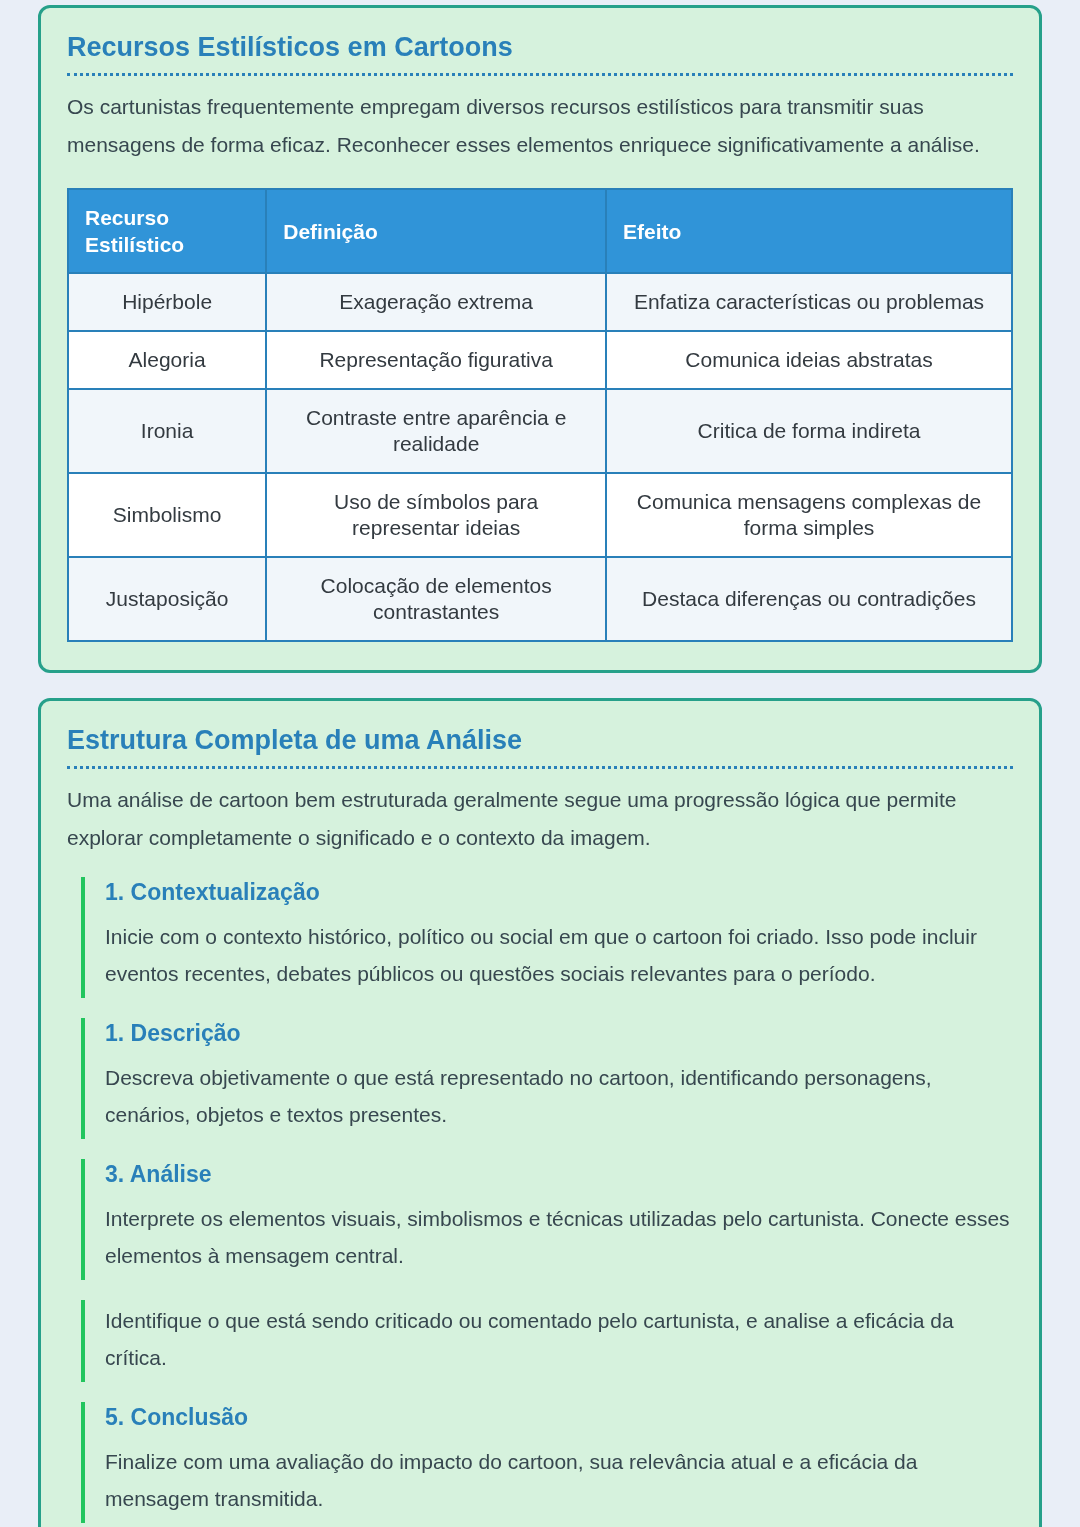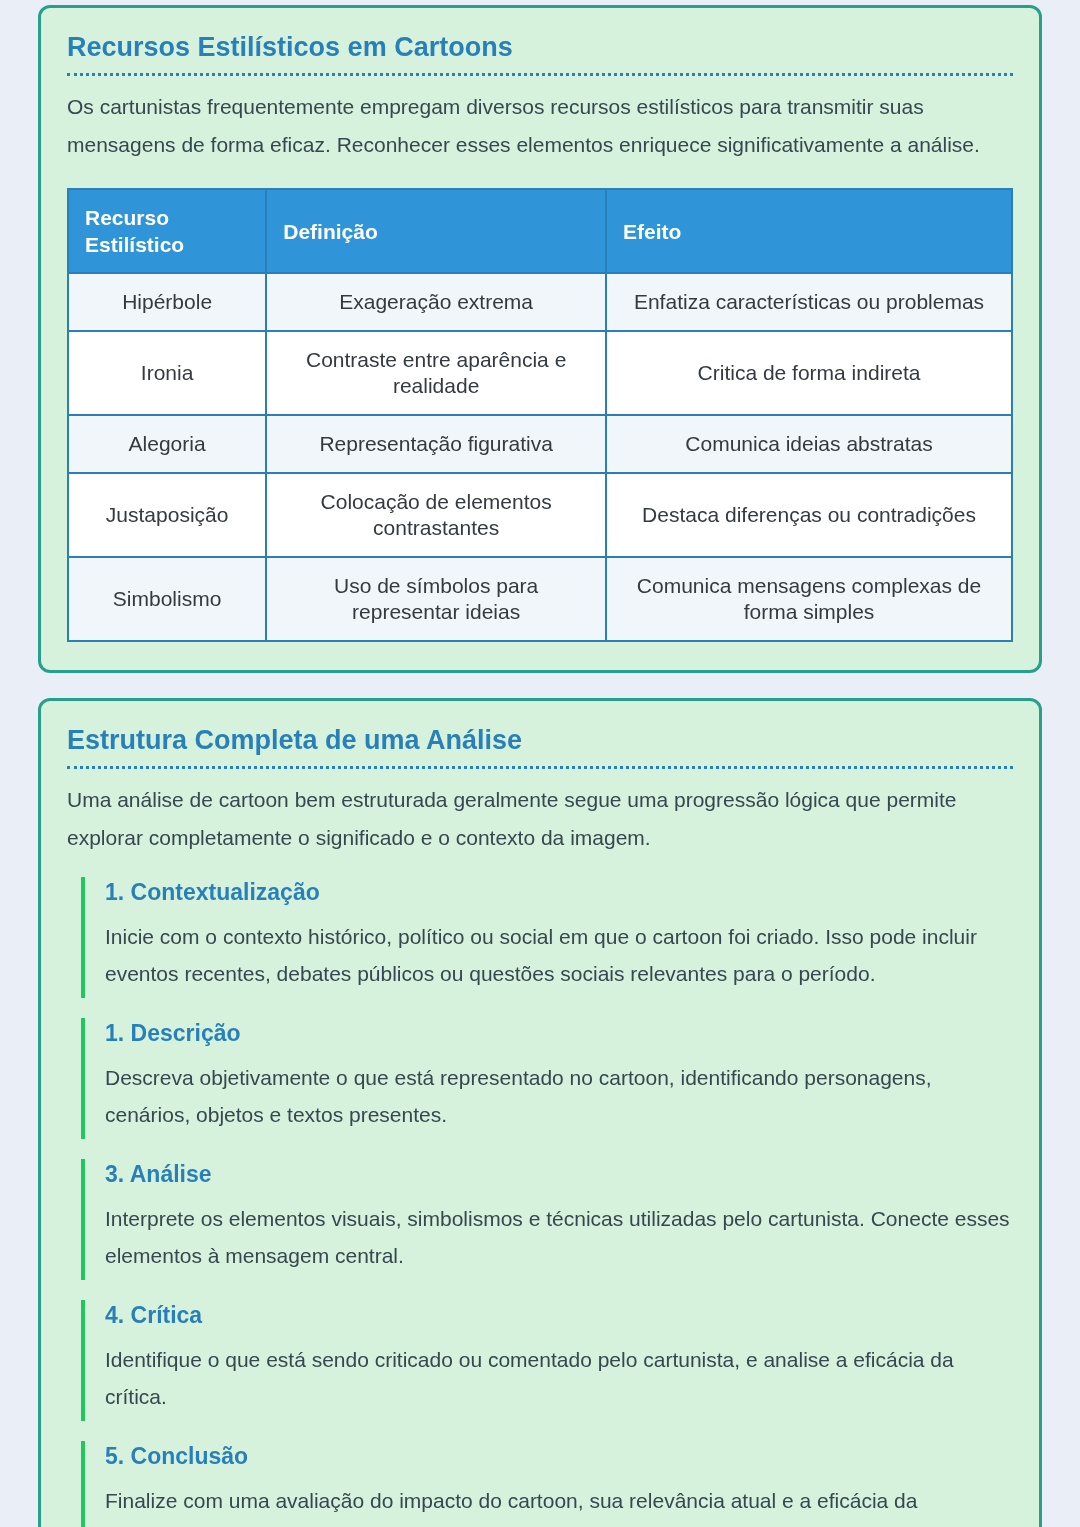--- a/index.html
+++ b/index.html
@@ -108,38 +108,38 @@
           <th>Efeito</th>
         </tr>
       </thead>
       <tbody>
         <tr>
           <td>Hipérbole</td>
           <td>Exageração extrema</td>
           <td>Enfatiza características ou problemas</td>
         </tr>
         <tr>
+          <td>Alegoria</td>
+          <td>Representação figurativa</td>
+          <td>Comunica ideias abstratas</td>
+        </tr>
+        <tr>
           <td>Ironia</td>
           <td>Contraste entre aparência e realidade</td>
           <td>Critica de forma indireta</td>
         </tr>
         <tr>
-          <td>Alegoria</td>
-          <td>Representação figurativa</td>
-          <td>Comunica ideias abstratas</td>
+          <td>Simbolismo</td>
+          <td>Uso de símbolos para representar ideias</td>
+          <td>Comunica mensagens complexas de forma simples</td>
         </tr>
         <tr>
           <td>Justaposição</td>
           <td>Colocação de elementos contrastantes</td>
           <td>Destaca diferenças ou contradições</td>
-        </tr>
-        <tr>
-          <td>Simbolismo</td>
-          <td>Uso de símbolos para representar ideias</td>
-          <td>Comunica mensagens complexas de forma simples</td>
         </tr>
       </tbody>
     </table>
   </section>
 
   <section class="card">
     <h2 class="card-title">Estrutura Completa de uma Análise</h2>
     <p class="intro">Uma análise de cartoon bem estruturada geralmente segue uma progressão lógica que permite explorar completamente o significado e o contexto da imagem.</p>
 
     <div class="section">
@@ -151,21 +151,20 @@
       <h3 class="section-heading">1. Descrição</h3>
       <p class="section-body">Descreva objetivamente o que está representado no cartoon, identificando personagens, cenários, objetos e textos presentes.</p>
     </div>
 
     <div class="section">
       <h3 class="section-heading">3. Análise</h3>
       <p class="section-body">Interprete os elementos visuais, simbolismos e técnicas utilizadas pelo cartunista. Conecte esses elementos à mensagem central.</p>
     </div>
 
     <div class="section">
-      <h3 class="section-heading">4. Crítica</h3>
       <p class="section-body">Identifique o que está sendo criticado ou comentado pelo cartunista, e analise a eficácia da crítica.</p>
     </div>
 
     <div class="section">
       <h3 class="section-heading">5. Conclusão</h3>
       <p class="section-body">Finalize com uma avaliação do impacto do cartoon, sua relevância atual e a eficácia da mensagem transmitida.</p>
     </div>
   </section>
 
 </div>

